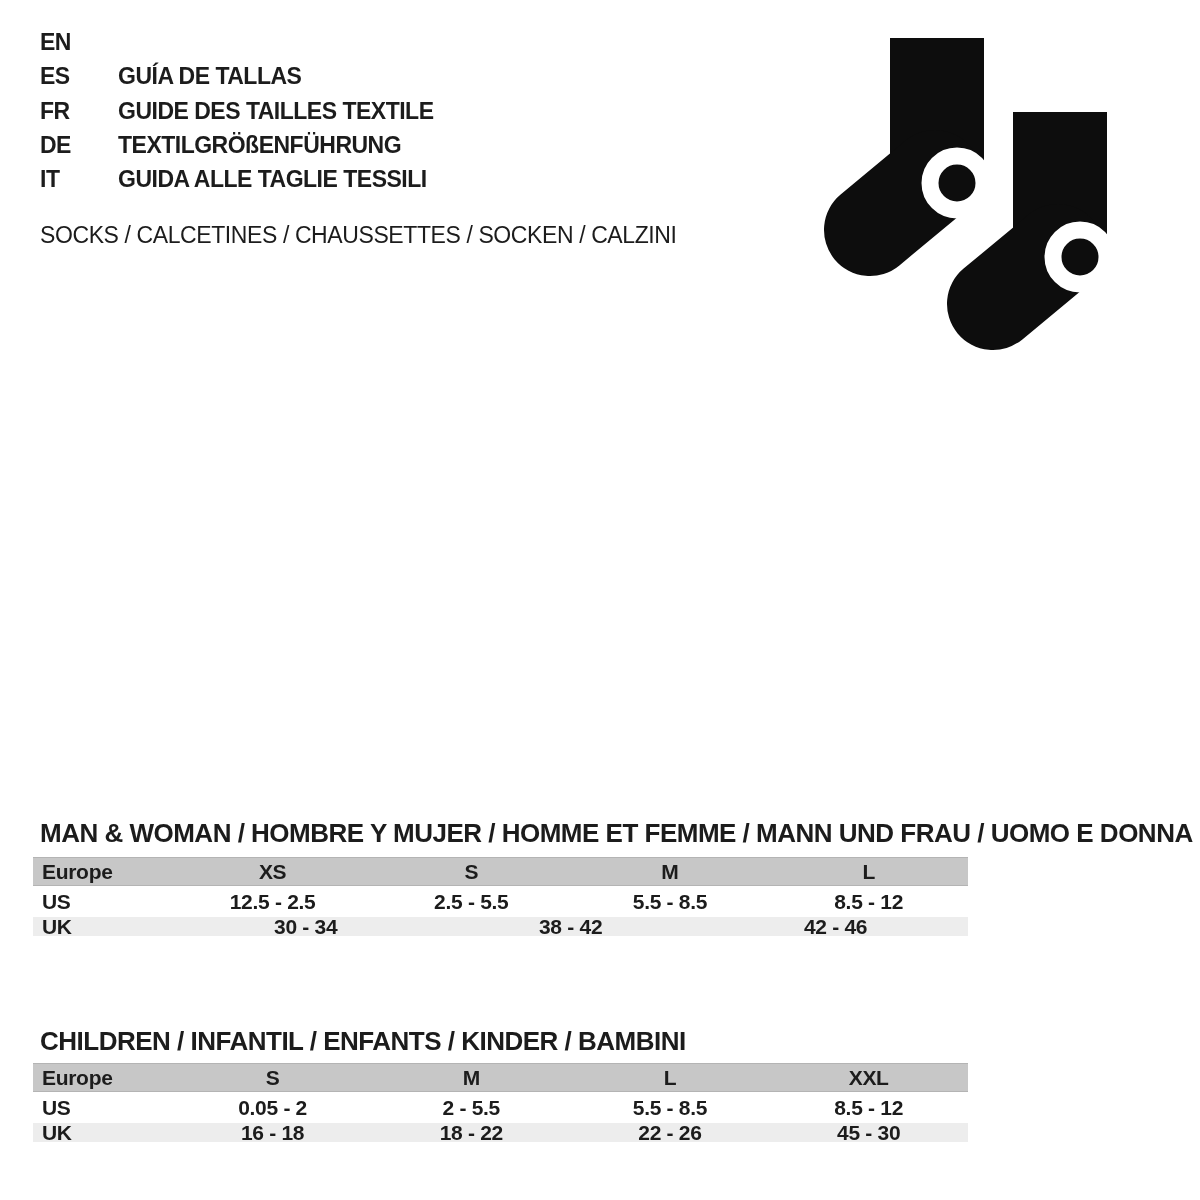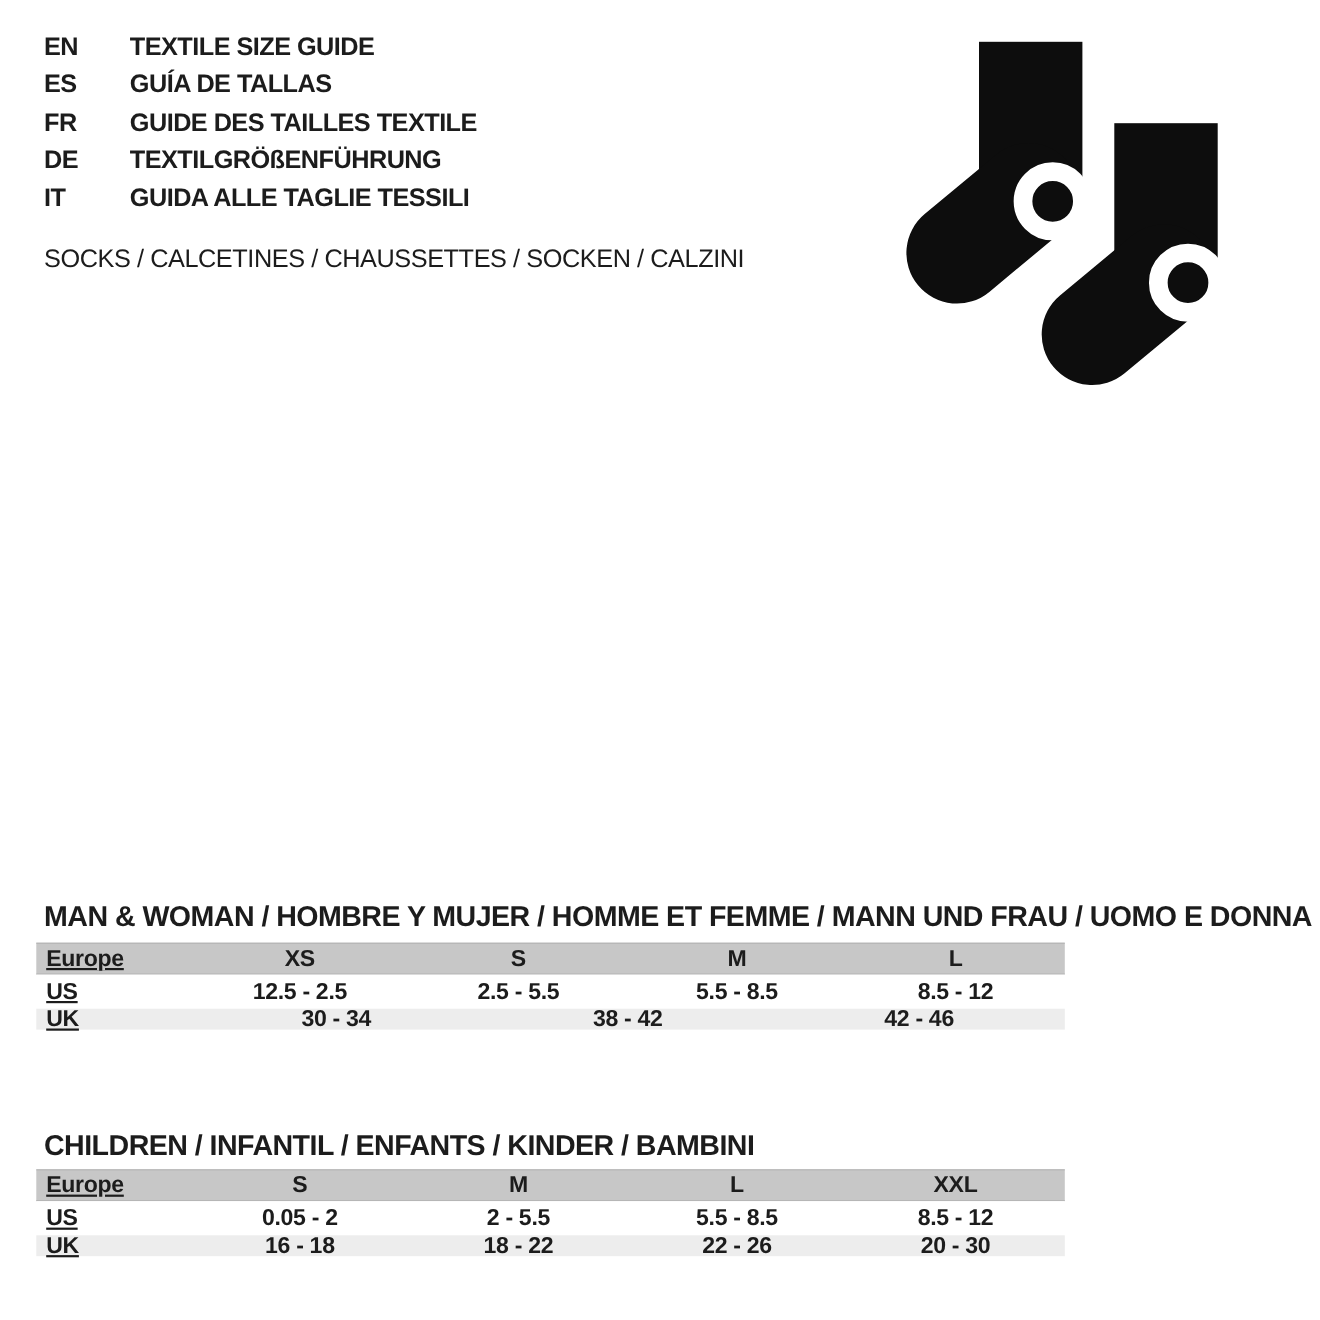--- a/index.html
+++ b/index.html
@@ -29,31 +29,30 @@
   .size-table-title{position:absolute;left:40px;font-size:26px;font-weight:700;
     letter-spacing:-0.5px;line-height:20px;white-space:nowrap;}
   .tbl{position:absolute;left:33px;width:935px;}
   .tr{display:flex;width:100%;}
   .tr.thead{height:29px;background:var(--table-header-bg);
     border-top:1px solid #b4b4b4;border-bottom:1px solid #b4b4b4;}
   .tr.row-a{height:31px;background:#ffffff;}
   .tr.row-b{height:19px;background:var(--table-alt-row-bg);}
   .td{flex:1;display:flex;align-items:center;justify-content:center;
     font-size:21px;font-weight:700;letter-spacing:-0.3px;white-space:nowrap;}
-  .td.first{flex:0 0 15%;justify-content:flex-start;padding-left:9px;text-decoration:underline;}
+  .td.first{flex:0 0 15%;justify-content:flex-start;padding-left:9px;}
 </style>
 </head>
 <body>
 
 <div class="canvas">
 
   <div class="lang-list">
     <div class="lang-row">
       <span class="lang-code">EN</span>
-      <span class="lang-label">TEXTILE SIZE GUIDE</span>
     </div>
     <div class="lang-row">
       <span class="lang-code">ES</span>
       <span class="lang-label">GUÍA DE TALLAS</span>
     </div>
     <div class="lang-row">
       <span class="lang-code">FR</span>
       <span class="lang-label">GUIDE DES TAILLES TEXTILE</span>
     </div>
     <div class="lang-row">
@@ -119,17 +118,17 @@
       <div class="td">0.05 - 2</div>
       <div class="td">2 - 5.5</div>
       <div class="td">5.5 - 8.5</div>
       <div class="td">8.5 - 12</div>
     </div>
     <div class="tr row-b">
       <div class="td first">UK</div>
       <div class="td">16 - 18</div>
       <div class="td">18 - 22</div>
       <div class="td">22 - 26</div>
-      <div class="td">20 - 30</div>
+      <div class="td">45 - 30</div>
     </div>
   </div>
 
 </div>
 
 </body></html>

